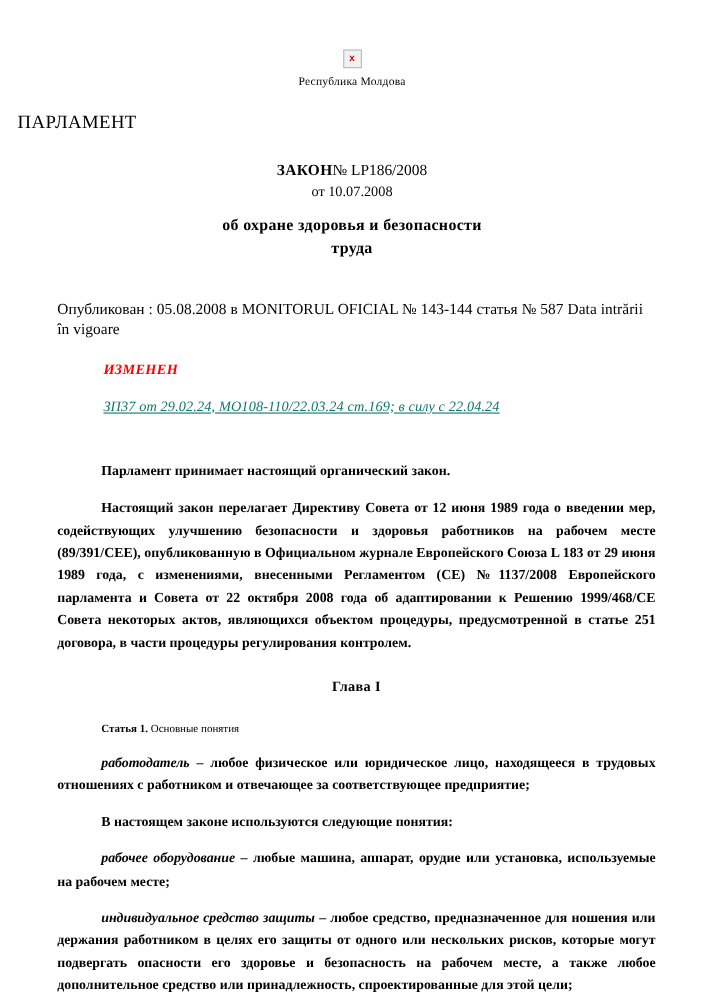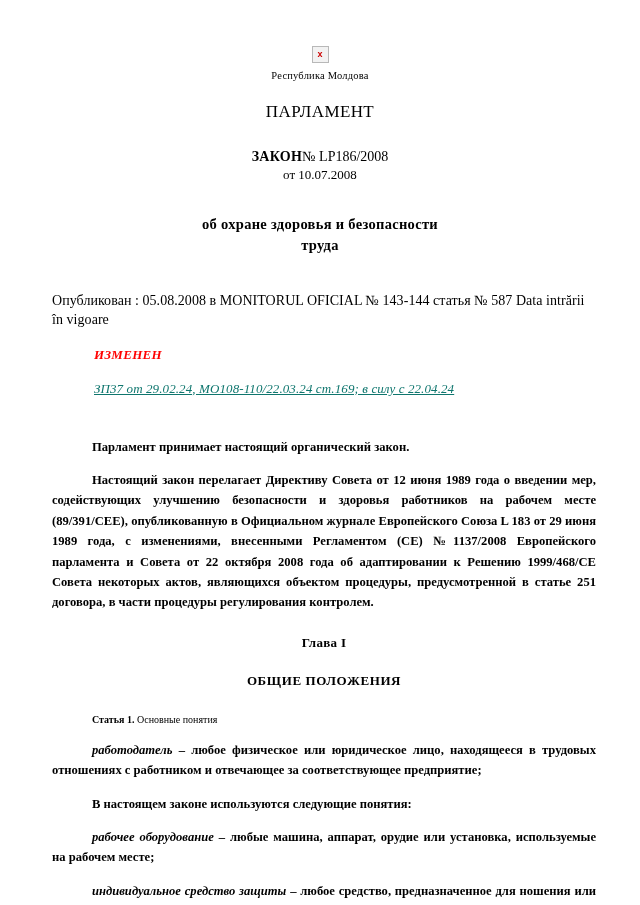--- a/index.html
+++ b/index.html
@@ -50,44 +50,45 @@
 
   
   .republic {
     text-align: center;
     font-weight: normal;
     font-size: 10.5px;
     letter-spacing: 0.2px;
     margin-top: 7px;
   }
   .parliament {
-    text-align: center;
+    text-align: left;
     font-size: 17px;
     margin-top: 21px;
     letter-spacing: 0.4px;
+    padding-left: 16px;
   }
   .law-line {
     text-align: center;
     font-size: 14px;
     margin-top: 27px;
   }
   .law-line .law-word {
     font-weight: bold;
     letter-spacing: 0.3px;
   }
   .law-date {
     text-align: center;
     font-size: 13px;
     margin-top: 2px;
   }
   .doc-title {
     text-align: center;
     font-weight: bold;
     font-size: 14.5px;
-    margin-top: 31px;
+    margin-top: 13px;
     line-height: 1.45;
     letter-spacing: 0.3px;
   }
 
   
   .published {
     font-size: 14px;
     margin: 36px 44px 0 52px;
     line-height: 1.35;
     letter-spacing: 0.05px;
@@ -190,21 +191,20 @@
 
   <a class="amend-link" href="#">ЗП37 от 29.02.24, МО108-110/22.03.24 ст.169; в силу с 22.04.24</a>
 
   <div class="body">
 
     <p class="para first-para">Парламент принимает настоящий органический закон.</p>
 
     <p class="para spaced">Настоящий закон перелагает Директиву Совета от 12 июня 1989 года о введении мер, содействующих улучшению безопасности и здоровья работников на рабочем месте (89/391/CEE), опубликованную в Официальном журнале Европейского Союза L 183 от 29 июня 1989 года, с изменениями, внесенными Регламентом (CE) №1137/2008 Европейского парламента и Совета от 22 октября 2008 года об адаптировании к Решению 1999/468/CE Совета некоторых актов, являющихся объектом процедуры, предусмотренной в статье 251 договора, в части процедуры регулирования контролем.</p>
 
     <div class="chapter">Глава I</div>
-    <div class="chapter-title">ОБЩИЕ ПОЛОЖЕНИЯ</div>
 
     <p class="article-head">
       <span class="art-num">Статья 1.</span>
       <span>Основные понятия</span>
     </p>
 
     <p class="para spaced">
       <span class="term">работодатель</span><span> – любое физическое или юридическое лицо, находящееся в трудовых отношениях с работником и отвечающее за соответствующее предприятие;</span>
     </p>
 

